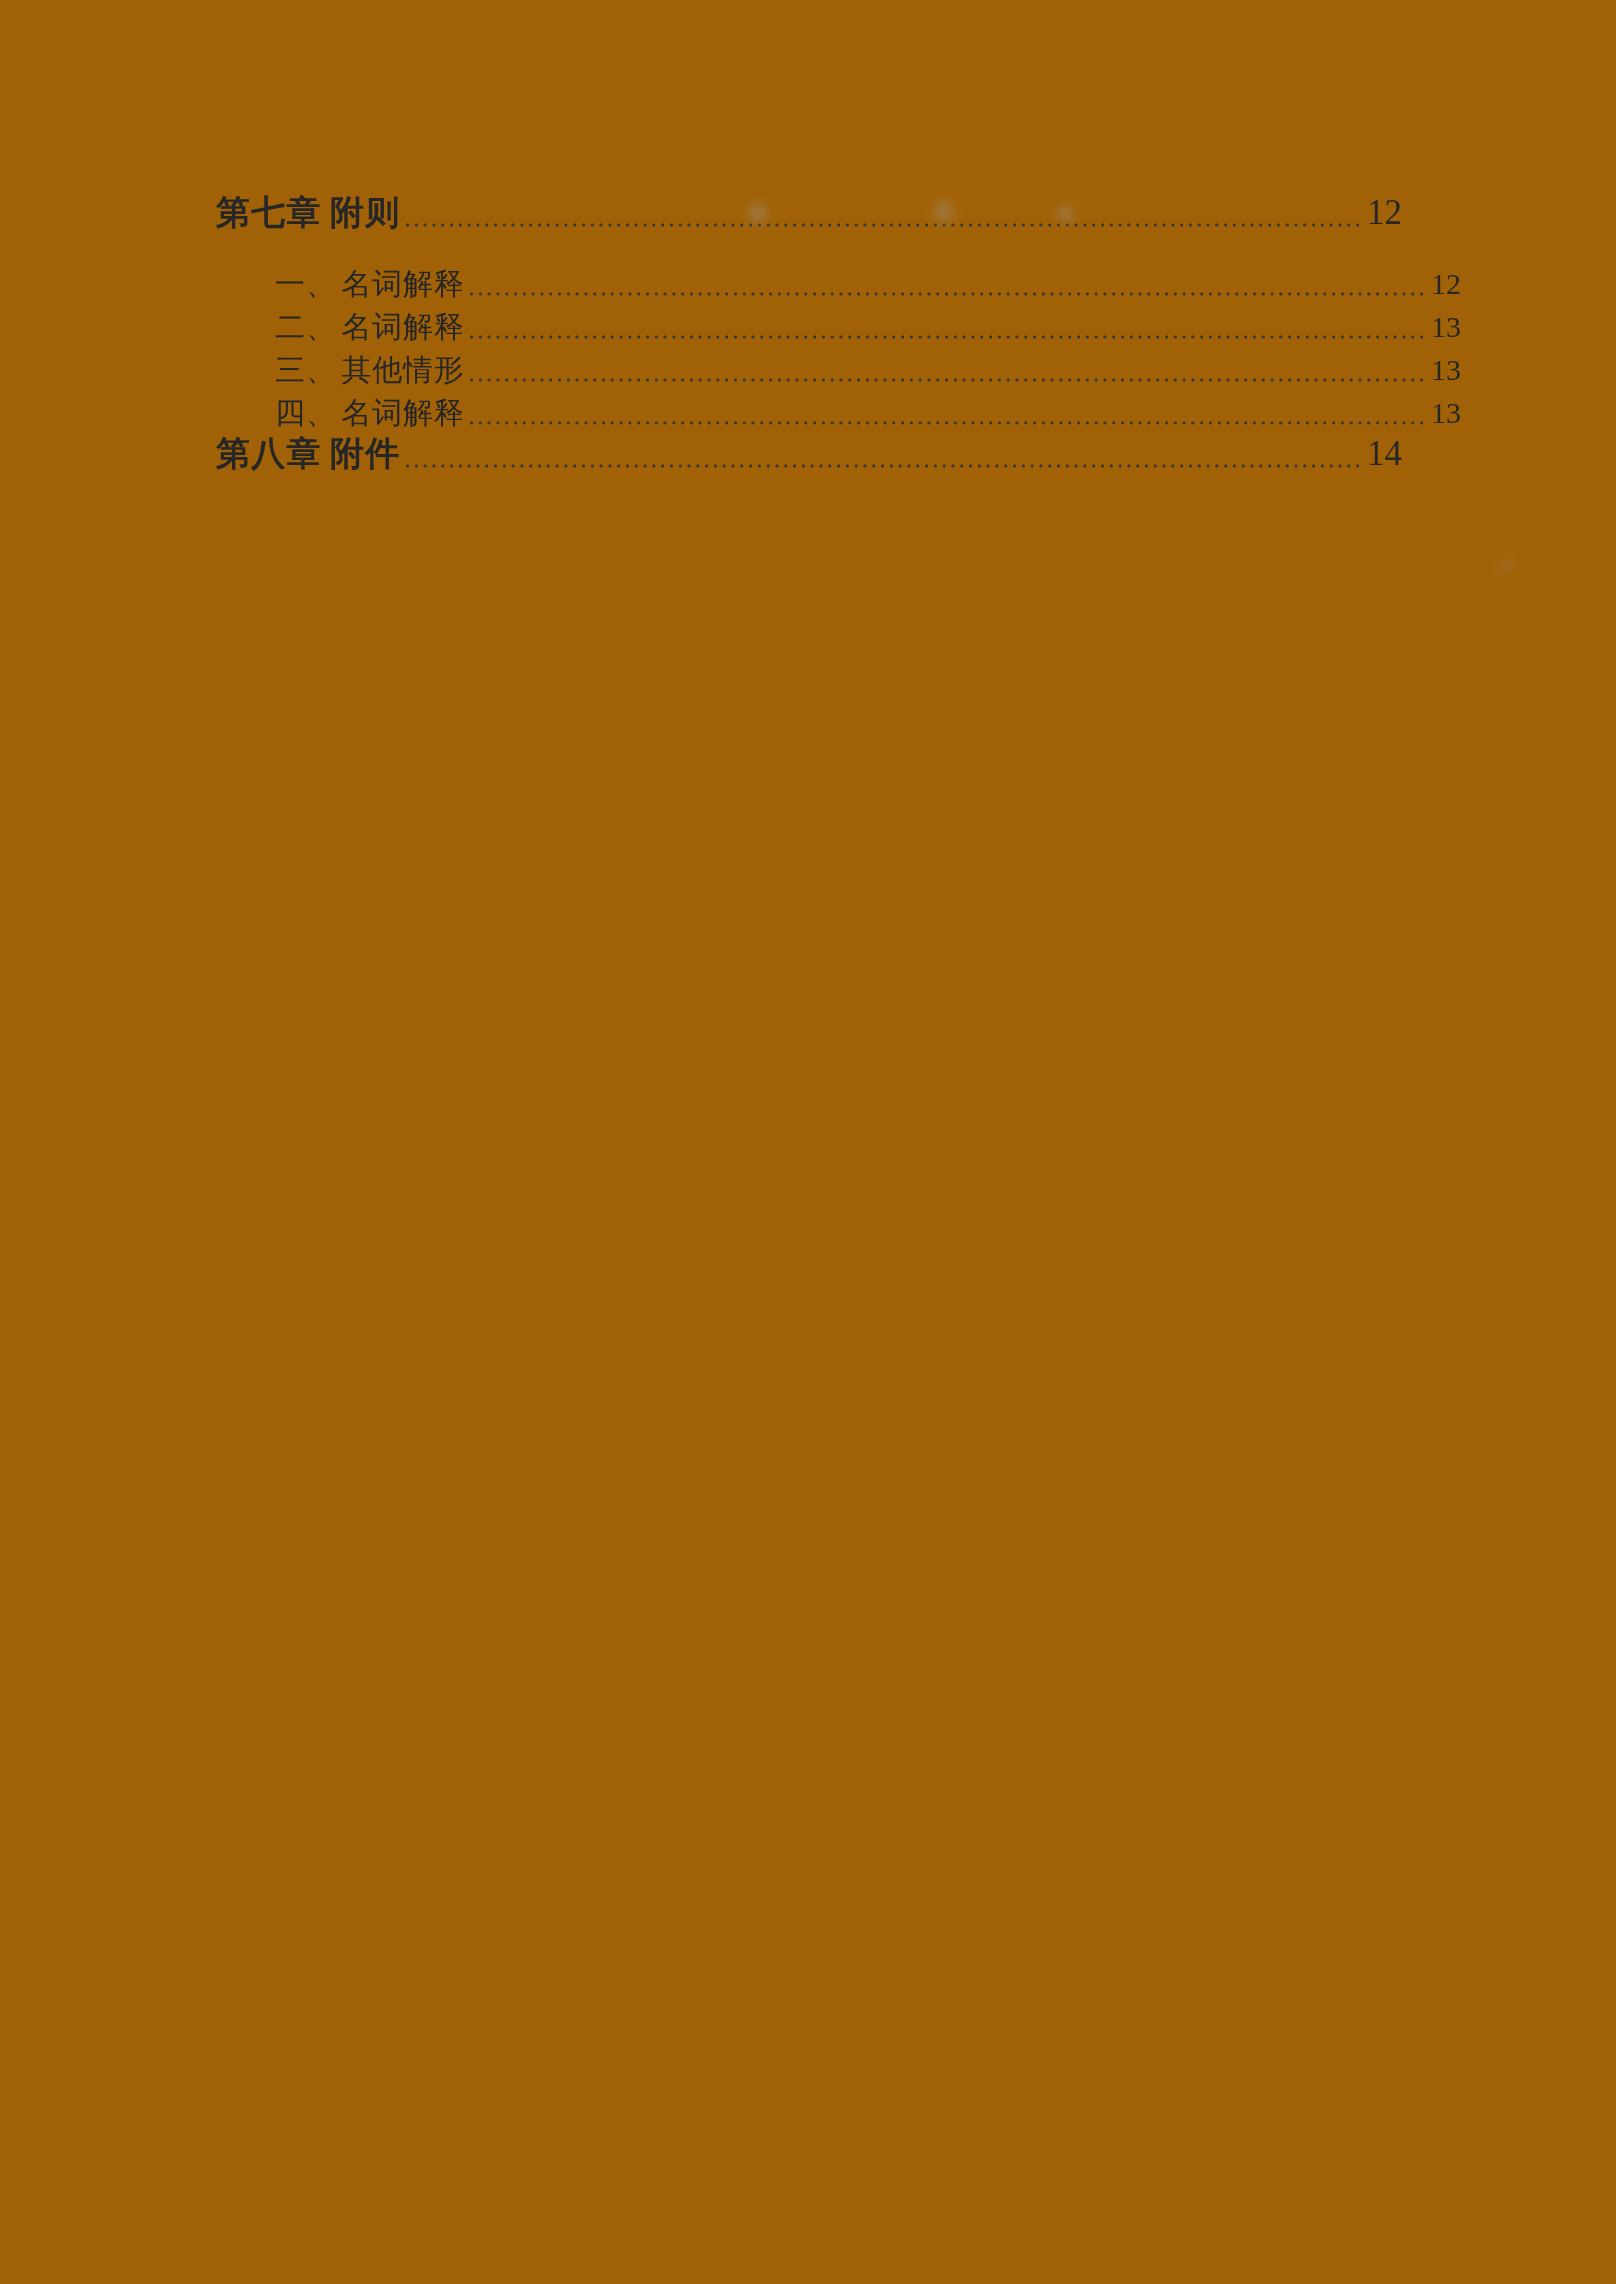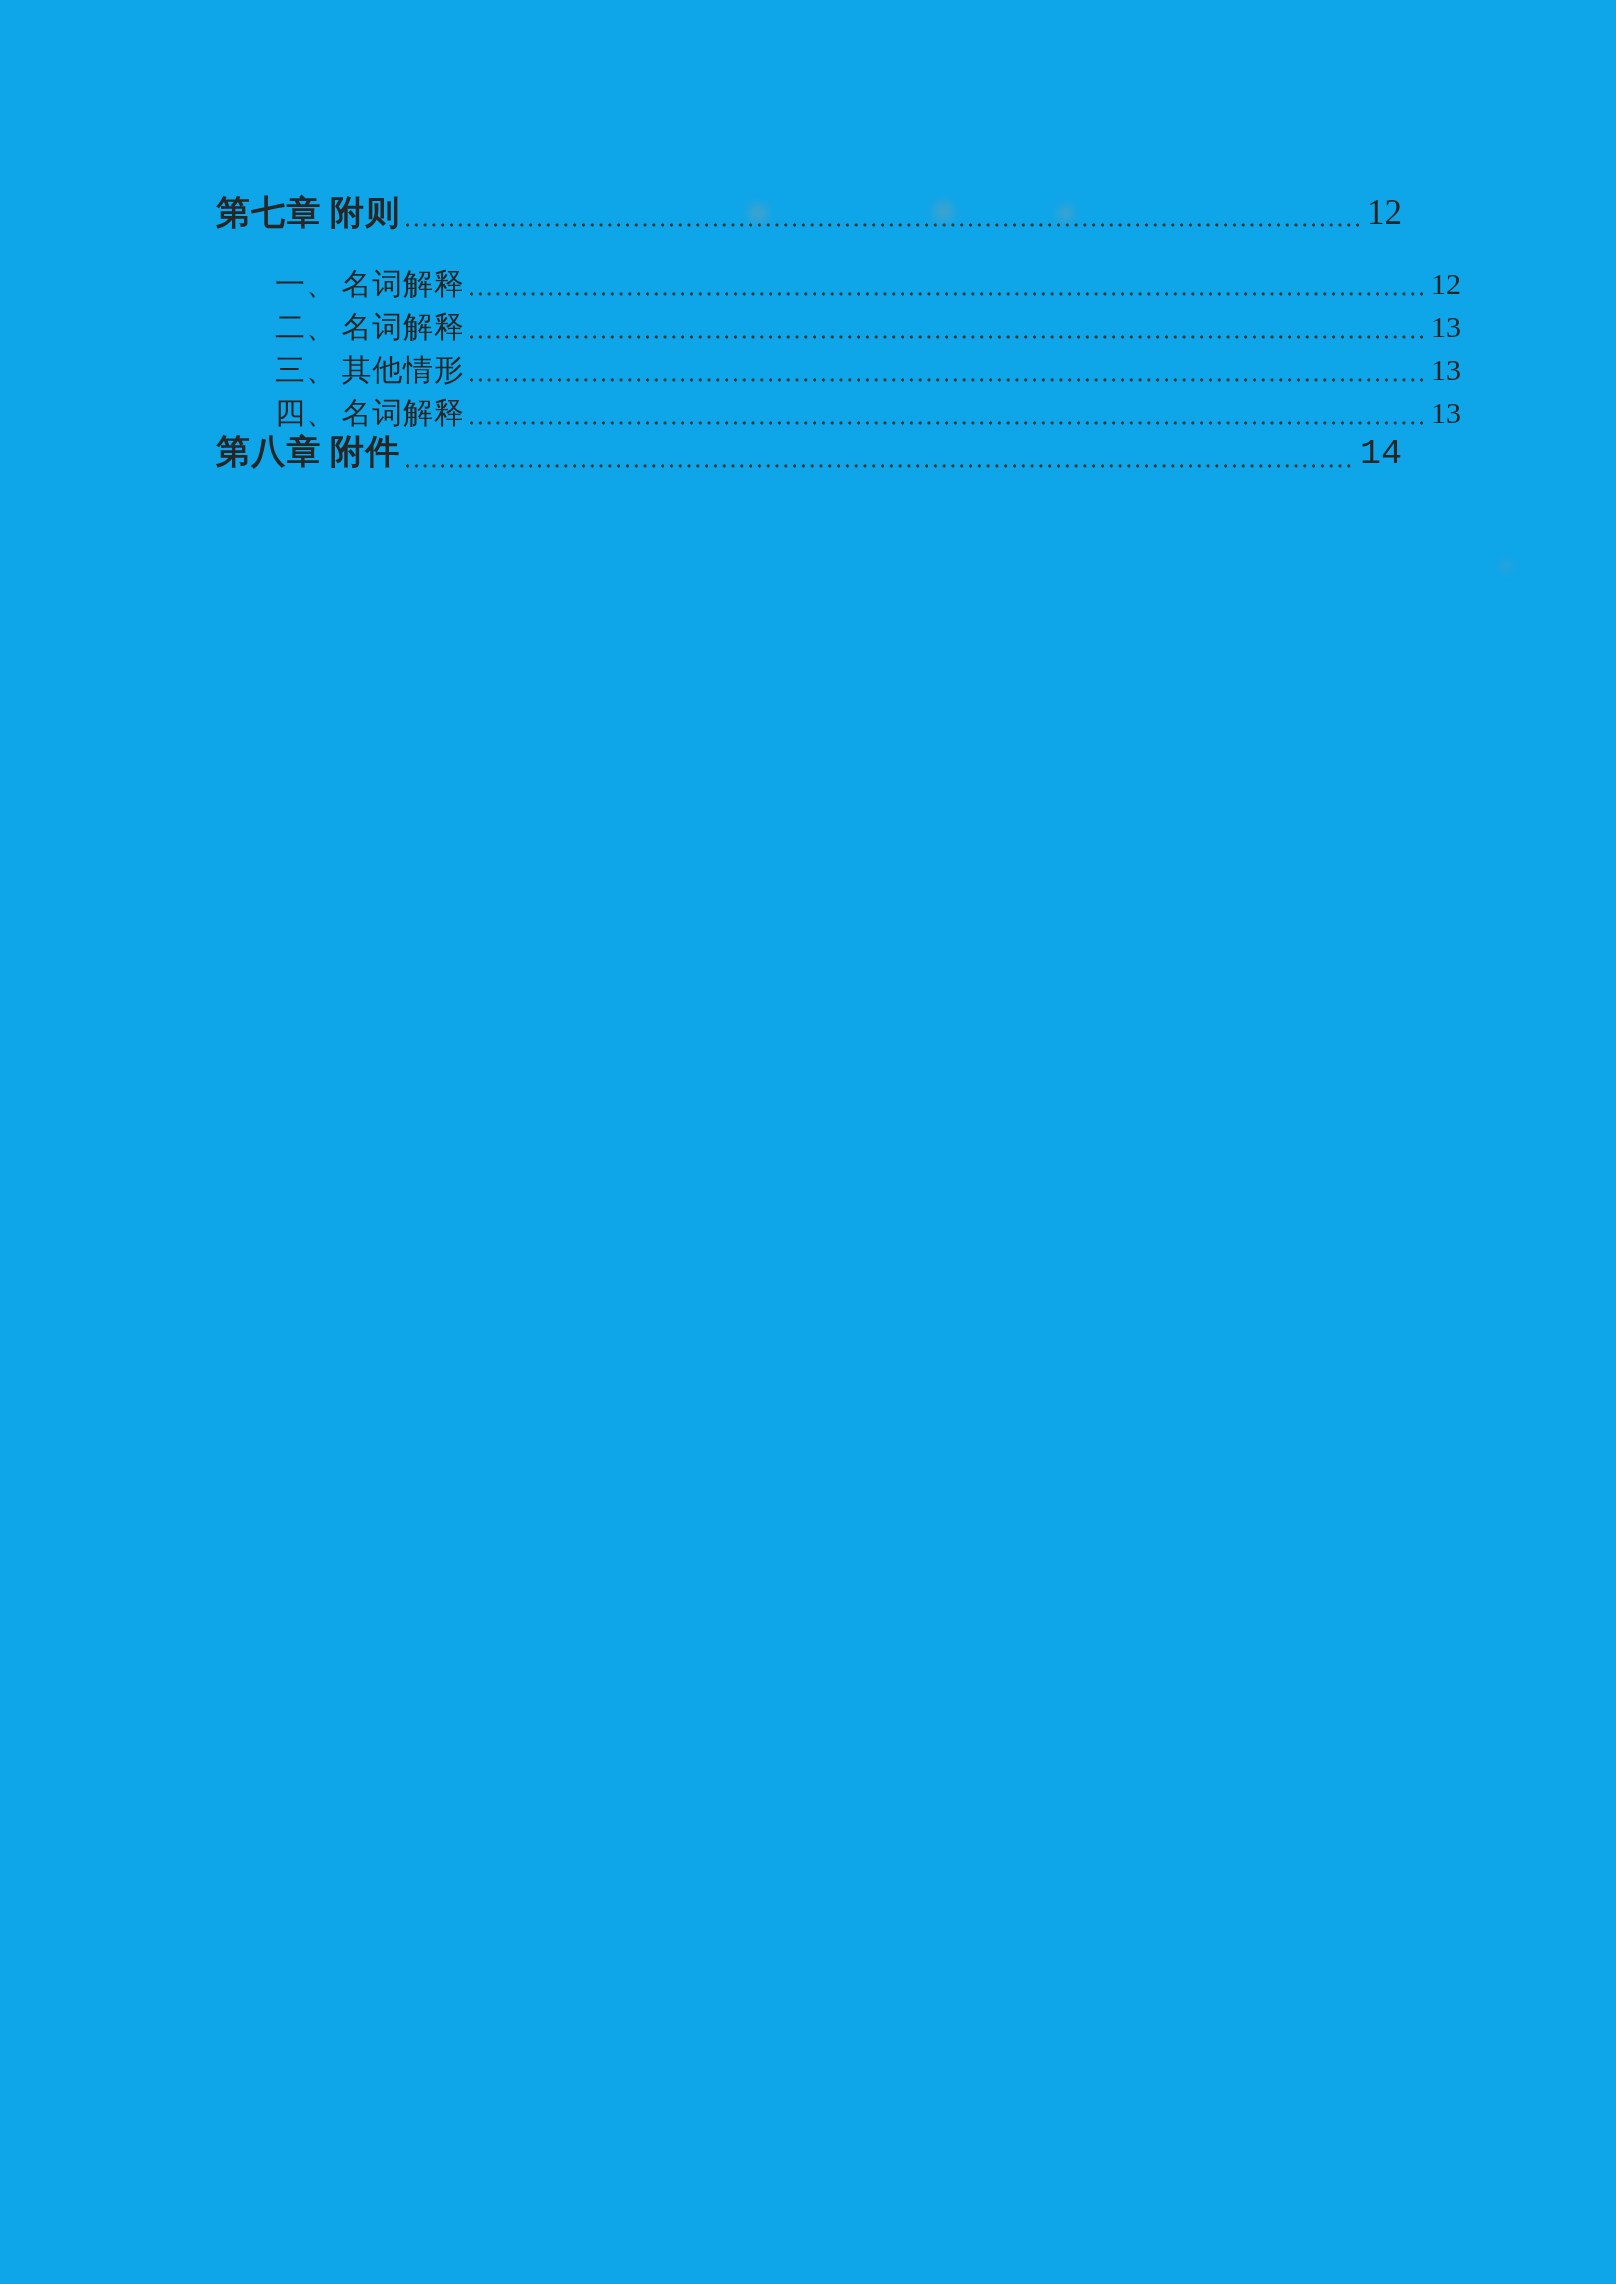--- a/index.html
+++ b/index.html
@@ -11,21 +11,21 @@
     width: 1616px;
     height: 2284px;
     position: relative;
     font-family: "Liberation Serif", "DejaVu Serif", serif;
     color: #262626;
     overflow: hidden;
   }
   .page {
     position: absolute;
     inset: 0;
-    background: #0ea5e9;
+    background: #a16207;
   }
   .toc {
     position: absolute;
     left: 216px;
     top: 0;
     width: 1186px;
   }
   .toc-row {
     position: absolute;
     left: 0;
@@ -81,21 +81,21 @@
   .smudge.s1 { left: 748px; top: 203px; width: 19.5px; height: 19.5px; }
   .smudge.s2 { left: 933px; top: 201px; width: 21px; height: 21px; }
   .smudge.s3 { left: 1057px; top: 205px; width: 17px; height: 17px; }
   .smudge.s4 { left: 1499px; top: 559px; width: 14.3px; height: 14.3px; opacity: 0.18; }
 
   .row-1 { top: 194px; }
   .row-2 { top: 267px; }
   .row-3 { top: 310px; }
   .row-4 { top: 353px; }
   .row-5 { top: 396px; }
-  .row-6 { top: 435px; font-family: Liberation Mono, monospace; }
+  .row-6 { top: 435px; }
 </style>
 </head>
 <body>
 
 <div class="page">
   <div class="toc">
 
     <div class="toc-row chapter row-1">
       <span class="label">第七章</span>
       <span class="title">附则</span>

